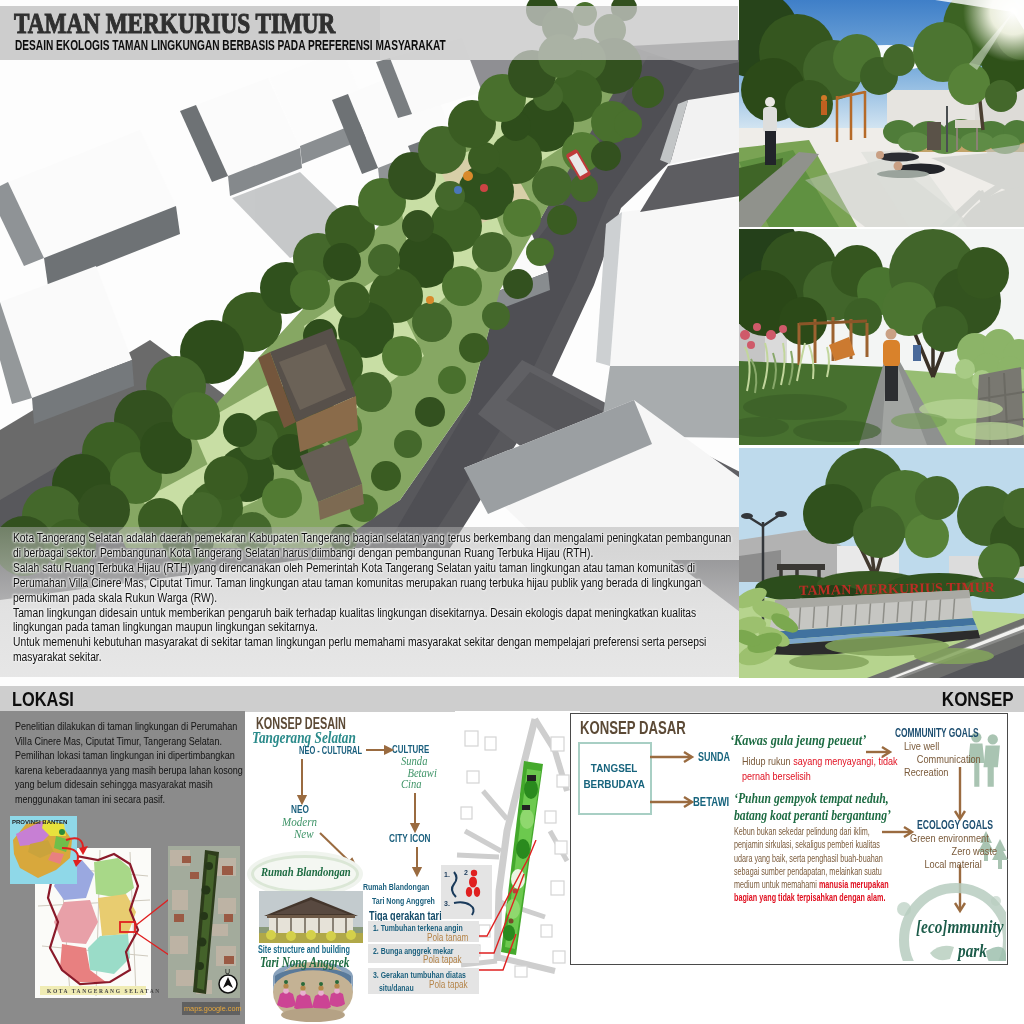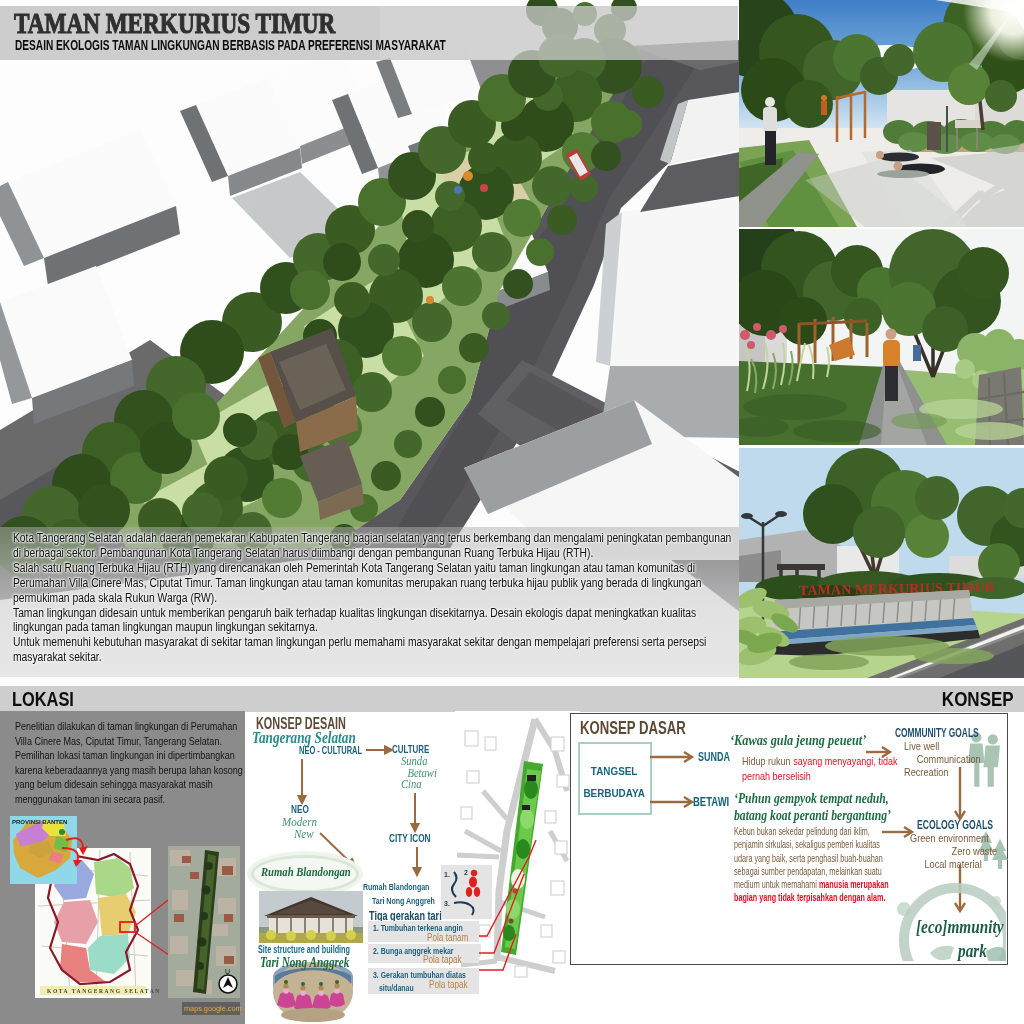--- a/index.html
+++ b/index.html
@@ -845,21 +845,21 @@
     <path d="M13,38 q10,-2 16,2 q6,4 2,10" stroke="#1a3a5a" stroke-width="2" fill="none"></path>
   </svg>
 </div>
 
 <div class="abs" style="left:570px;top:713px;width:436px;height:250px;background:#ffffff;border:1.5px solid #4a4a4a;"></div>
 <div class="abs" style="left:570px;top:713px;width:438px;height:252px;padding-left:24px;">
 
   <div class="abs sx" style="left:10px;top:5px;font-size:18px;font-weight:bold;color:#5c4a36;transform:scaleX(0.73);">KONSEP DASAR</div>
 
   <div class="abs" style="left:8px;top:29px;width:70px;height:69px;border:2px solid #a8cfc4;background:#fff;"></div>
-  <div class="abs" style="left:6px;top:47px;width:76px;text-align:center;font-size:11px;font-weight:bold;color:#17647d;line-height:22px;"><span class="sx" style="display:inline-block;transform:scaleX(0.9);transform-origin:center top;">TANGSEL<br>BERBUDAYA</span></div>
+  <div class="abs" style="left:6px;top:47px;width:76px;text-align:center;font-size:11px;font-weight:bold;color:#17647d;line-height:16px;"><span class="sx" style="display:inline-block;transform:scaleX(0.9);transform-origin:center top;">TANGSEL<br>BERBUDAYA</span></div>
 
   <svg class="abs" style="left:0;top:0" width="438" height="252">
     <g stroke="#9a6b40" stroke-width="2.4" fill="none">
       <line x1="80" y1="44" x2="120" y2="44"></line>
           <path d="M114,39 L122,44 L114,49"></path>
       <line x1="80" y1="89" x2="120" y2="89"></line>
           <path d="M114,84 L122,89 L114,94"></path>
       <line x1="296" y1="39" x2="318" y2="39"></line>
           <path d="M312,34 L320,39 L312,44"></path>
       <line x1="390" y1="54" x2="390" y2="104"></line>

